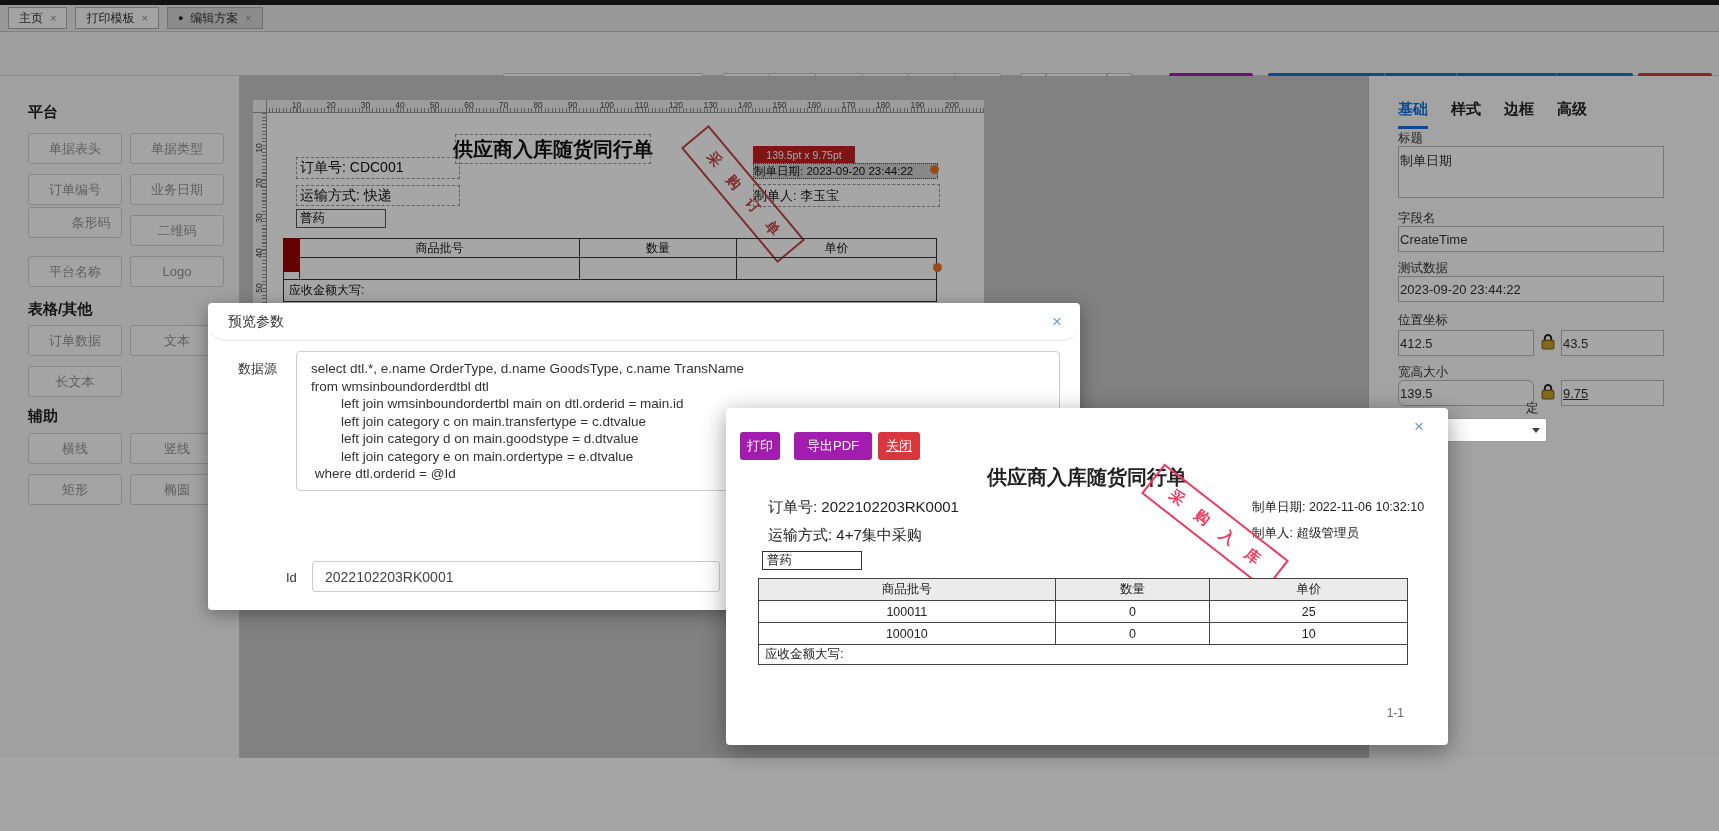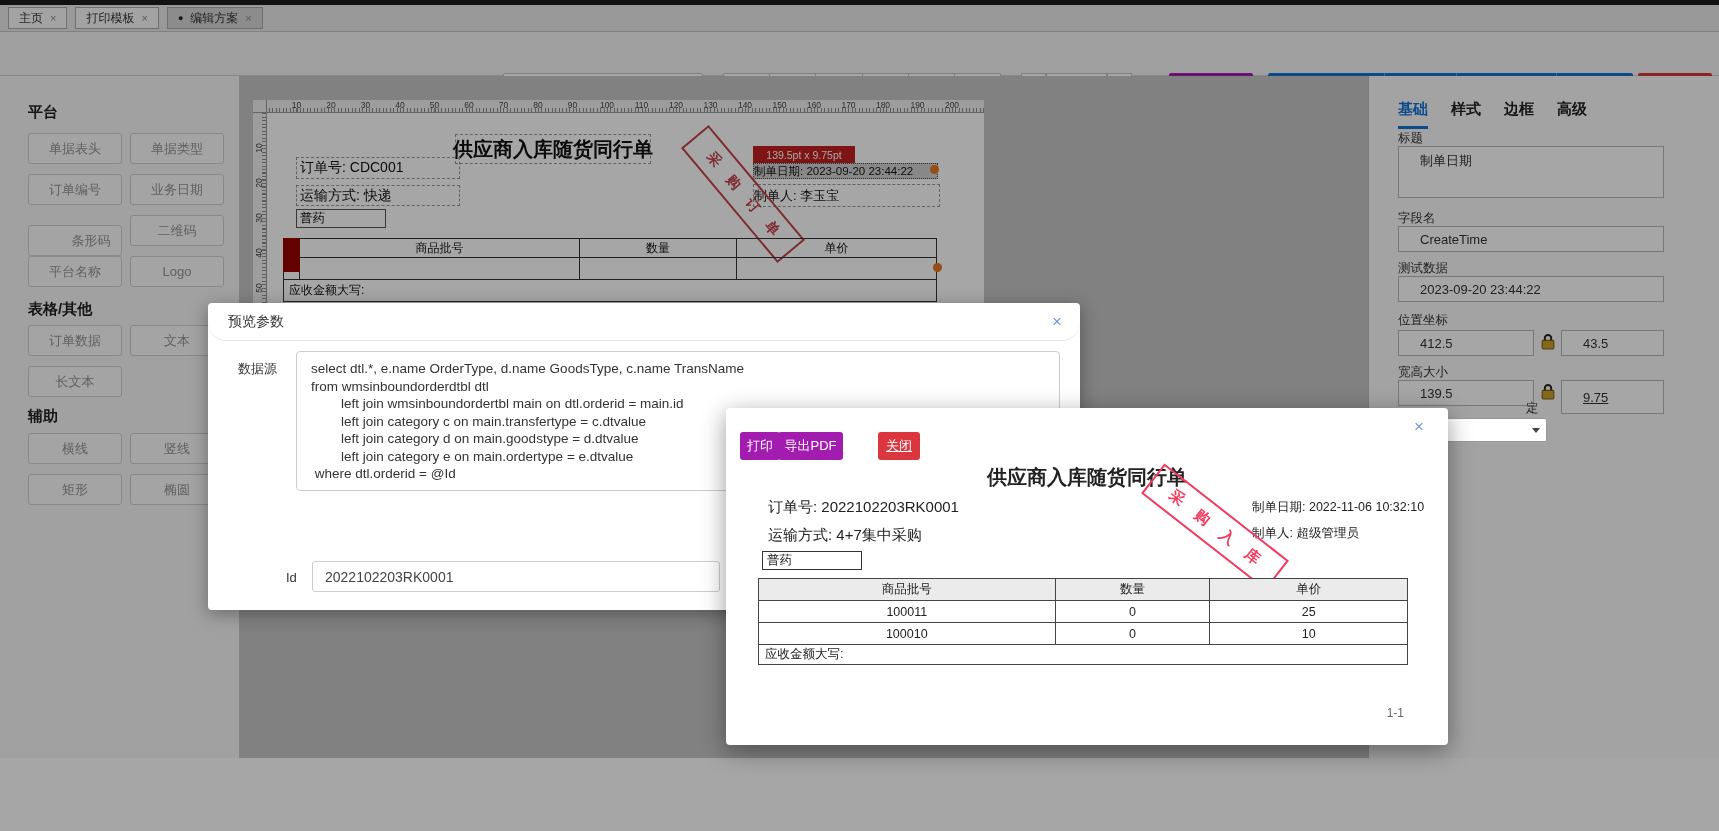--- a/index.html
+++ b/index.html
@@ -93,21 +93,21 @@
     border-top:none; font-size:12px; color:#111; display:flex; align-items:center; padding-left:5px; }
 
   
   .rightpane { position:absolute; left:1368px; top:76px; width:351px; height:682px; background:#fafafa;
     border-left:1px solid #bdbdbd; }
   .rtabs { position:absolute; left:29px; top:24px; display:flex; gap:23px; font-size:15px; font-weight:bold; color:#222; }
   .rtab { cursor:pointer; padding-bottom:7px; }
   .rtab.active { color:#1373d6; border-bottom:3px solid #1373d6; }
   .rlabel { position:absolute; left:29px; font-size:12.5px; color:#333; }
   .rinput { position:absolute; background:#fff; border:1px solid #b9b9b9; font-size:13px; color:#333;
-    display:flex; align-items:center; padding-left:21px; }
+    display:flex; align-items:center; padding-left:1px; }
   .lock { position:absolute; width:14px; height:16px; }
   .rsel { position:absolute; left:1397px; top:418px; width:150px; height:24px; background:#fff;
     border:1px solid #9a9a9a; border-radius:2px; z-index:15; cursor:pointer; }
   .rsel .chev { position:absolute; right:6px; top:9px; width:0; height:0; border-left:4px solid transparent;
     border-right:4px solid transparent; border-top:5px solid #444; }
   .plabel { position:absolute; left:1526px; top:400px; font-size:12.5px; color:#333; }
 
   
   .backdrop { position:absolute; inset:0; background:rgba(0,0,0,0.35); z-index:10; }
   .modal1 { position:absolute; left:208px; top:303px; width:872px; height:307px; background:#fff;
@@ -235,21 +235,21 @@
       <span>清空</span>
     </button>
   </div>
 
   <div class="leftpane">
     <div class="sect" style="top:27px;">平台</div>
     <div class="pbtn" style="left:28px;top:57px;">单据表头</div>
     <div class="pbtn" style="left:130px;top:57px;">单据类型</div>
     <div class="pbtn" style="left:28px;top:98px;">订单编号</div>
     <div class="pbtn" style="left:130px;top:98px;">业务日期</div>
-    <div class="pbtn" style="left:28px;top:149px;padding-left:32px;">条形码</div>
+    <div class="pbtn" style="left:28px;top:131px;padding-left:32px;">条形码</div>
     <div class="pbtn" style="left:130px;top:139px;">二维码</div>
     <div class="pbtn" style="left:28px;top:180px;">平台名称</div>
     <div class="pbtn" style="left:130px;top:180px;">Logo</div>
 
     <div class="sect" style="top:224px;">表格/其他</div>
     <div class="pbtn" style="left:28px;top:249px;">订单数据</div>
     <div class="pbtn" style="left:130px;top:249px;">文本</div>
     <div class="pbtn" style="left:28px;top:290px;">长文本</div>
 
     <div class="sect" style="top:331px;">辅助</div>
@@ -336,26 +336,26 @@
     <div class="rlabel" style="top:184px;">测试数据</div>
     <div class="rinput" style="left:29px;top:200px;width:266px;height:26px;">2023-09-20 23:44:22</div>
     <div class="rlabel" style="top:236px;">位置坐标</div>
     <div class="rinput" style="left:29px;top:254px;width:136px;height:26px;">412.5</div>
     <span class="lock" style="left:172px;top:258px;"><svg width="14" height="16" viewBox="0 0 13 15">
           <path d="M3.5 6.5V4a3 3 0 016 0v2.5" fill="none" stroke="#222" stroke-width="1.8"></path>
           <rect x="1" y="6" width="11" height="8" rx="1.2" fill="#c9a227" stroke="#7a5f14"></rect>
         </svg></span>
     <div class="rinput" style="left:192px;top:254px;width:103px;height:26px;">43.5</div>
     <div class="rlabel" style="top:288px;">宽高大小</div>
-    <div class="rinput" style="left:29px;top:304px;width:136px;height:26px;">139.5</div>
+    <div class="rinput" style="left:29px;top:304px;width:136px;height:26px;border-radius:6px;">139.5</div>
     <span class="lock" style="left:172px;top:308px;"><svg width="14" height="16" viewBox="0 0 13 15">
           <path d="M3.5 6.5V4a3 3 0 016 0v2.5" fill="none" stroke="#222" stroke-width="1.8"></path>
           <rect x="1" y="6" width="11" height="8" rx="1.2" fill="#c9a227" stroke="#7a5f14"></rect>
         </svg></span>
-    <div class="rinput" style="left:192px;top:304px;width:103px;height:34px;text-decoration:underline;">9.75</div>
+    <div class="rinput" style="left:192px;top:304px;width:103px;height:26px;text-decoration:underline;">9.75</div>
   </div>
 
   <div class="plabel">定</div>
 
   <div class="backdrop"></div>
 
   <div class="rsel">
     <span class="chev"></span>
   </div>
 
@@ -374,21 +374,21 @@
       <div>        left join category e on main.ordertype = e.dtvalue</div>
       <div> where dtl.orderid = @Id</div>
     </div>
     <div class="idlabel">Id</div>
     <div class="idinput">2022102203RK0001</div>
   </div>
 
   <div class="modal2">
     <span class="mclose" style="right:24px;top:10px;">×</span>
     <button class="m2btn btn-blue" style="left:14px;width:40px;">打印</button>
-    <button class="m2btn btn-blue" style="left:52px;width:65px;">导出PDF</button>
+    <button class="m2btn btn-blue" style="left:68px;width:78px;">导出PDF</button>
     <button class="m2btn btn-red" style="left:152px;width:42px;text-decoration:underline;">关闭</button>
 
     <div class="rpt-title">供应商入库随货同行单</div>
     <div class="rpt-line" style="left:42px;top:90px;">订单号: 2022102203RK0001</div>
     <div class="rpt-line" style="left:42px;top:118px;">运输方式: 4+7集中采购</div>
     <div class="rpt-meta" style="left:526px;top:91px;">制单日期: 2022-11-06 10:32:10</div>
     <div class="rpt-meta" style="left:526px;top:117px;">制单人: 超级管理员</div>
     <div class="stamp stamp2">采购入库</div>
     <div class="rpt-goods">普药</div>
 

